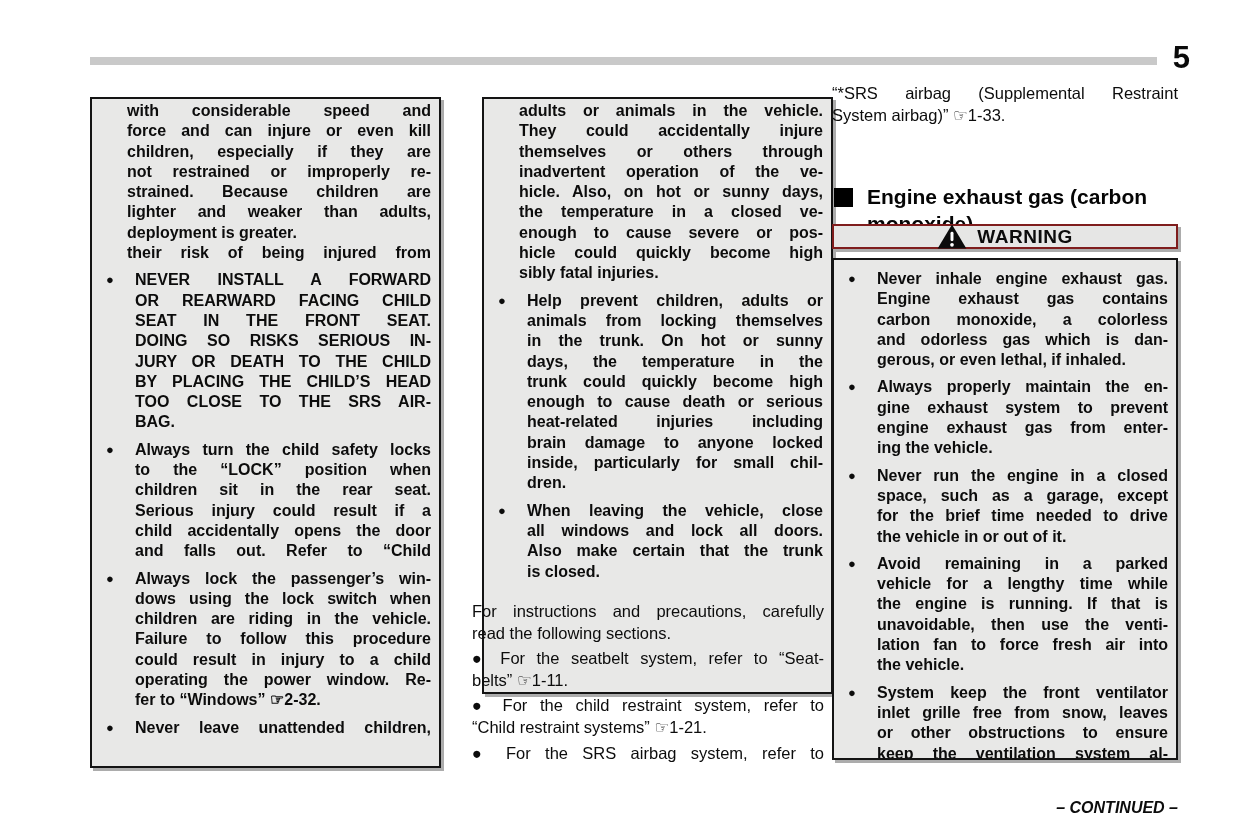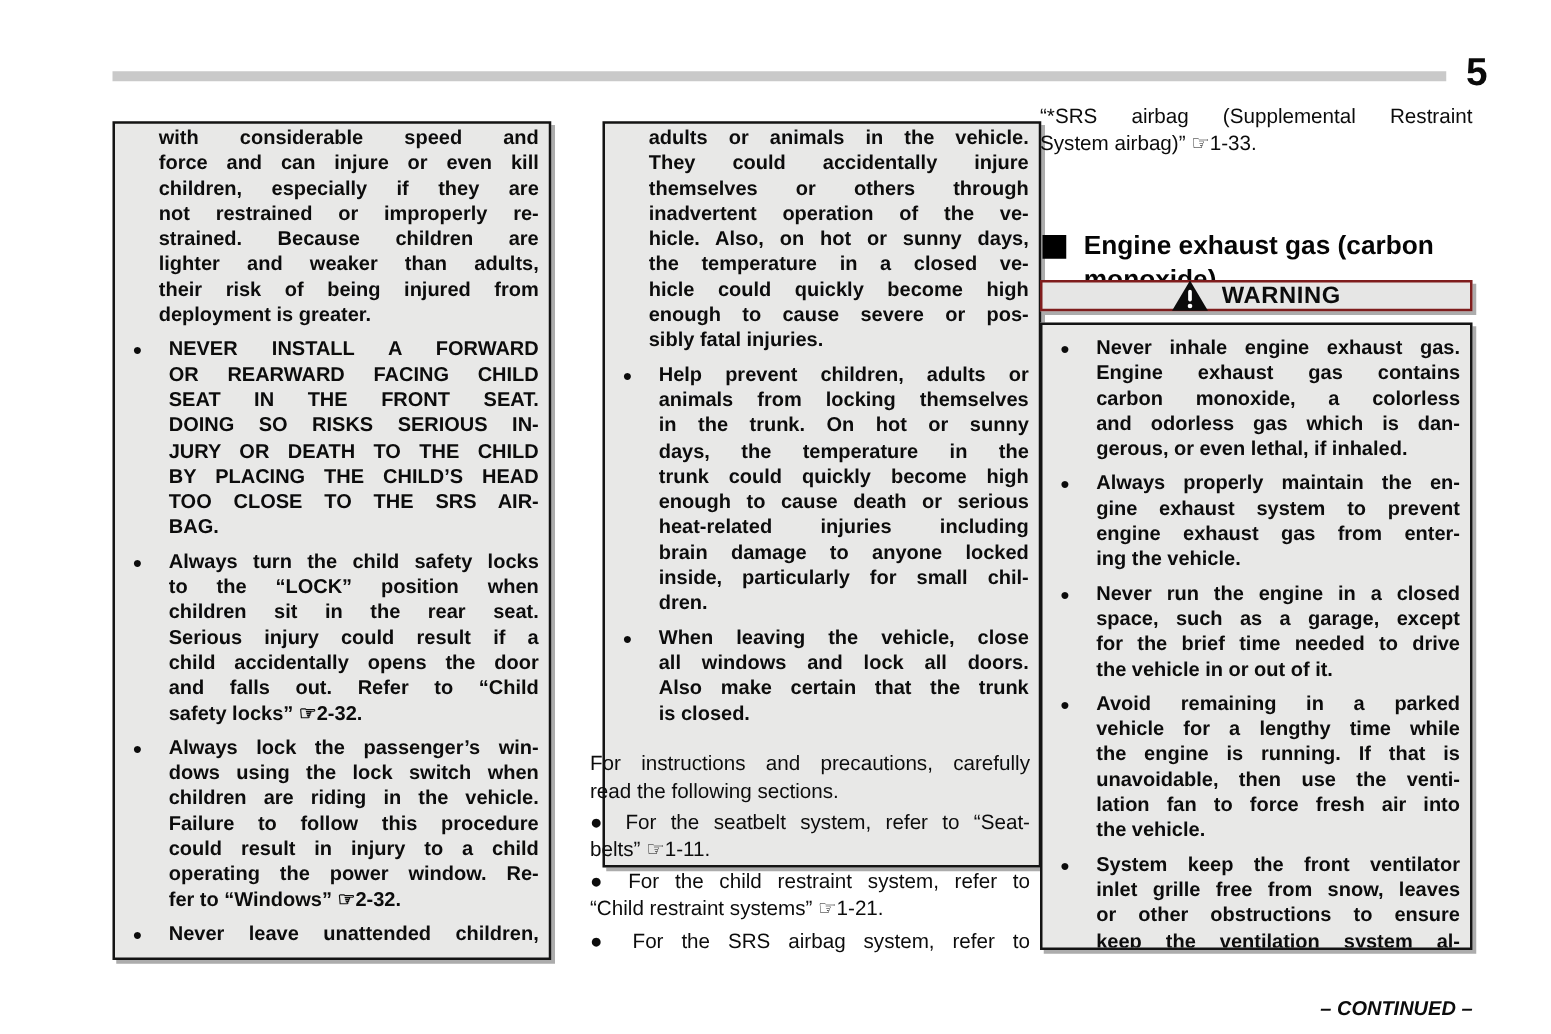--- a/index.html
+++ b/index.html
@@ -57,22 +57,22 @@
   <div class="pagenum">5</div>
 
   <section id="left-box" class="gbox">
       <div class="intro">
         <div class="ln">with considerable speed and</div>
         <div class="ln">force and can injure or even kill</div>
         <div class="ln">children, especially if they are</div>
         <div class="ln">not restrained or improperly re-</div>
         <div class="ln">strained. Because children are</div>
         <div class="ln">lighter and weaker than adults,</div>
+        <div class="ln last">deployment is greater.</div>
         <div class="ln">their risk of being injured from</div>
-        <div class="ln last">deployment is greater.</div>
       </div>
       <div class="brow">
         <span class="dot">●</span>
         <div class="btext">
           <div class="ln">NEVER INSTALL A FORWARD</div>
           <div class="ln">OR REARWARD FACING CHILD</div>
           <div class="ln">SEAT IN THE FRONT SEAT.</div>
           <div class="ln">DOING SO RISKS SERIOUS IN-</div>
           <div class="ln">JURY OR DEATH TO THE CHILD</div>
           <div class="ln">BY PLACING THE CHILD’S HEAD</div>
@@ -82,21 +82,20 @@
       </div>
       <div class="brow">
         <span class="dot">●</span>
         <div class="btext">
           <div class="ln">Always turn the child safety locks</div>
           <div class="ln">to the “LOCK” position when</div>
           <div class="ln">children sit in the rear seat.</div>
           <div class="ln">Serious injury could result if a</div>
           <div class="ln">child accidentally opens the door</div>
           <div class="ln">and falls out. Refer to “Child</div>
-          <div class="ln last">safety locks” ☞2-32.</div>
         </div>
       </div>
       <div class="brow">
         <span class="dot">●</span>
         <div class="btext">
           <div class="ln">Always lock the passenger’s win-</div>
           <div class="ln">dows using the lock switch when</div>
           <div class="ln">children are riding in the vehicle.</div>
           <div class="ln">Failure to follow this procedure</div>
           <div class="ln">could result in injury to a child</div>
@@ -112,22 +111,22 @@
       </div>
     </section>
   <section id="middle-box" class="gbox">
       <div class="intro">
         <div class="ln">adults or animals in the vehicle.</div>
         <div class="ln">They could accidentally injure</div>
         <div class="ln">themselves or others through</div>
         <div class="ln">inadvertent operation of the ve-</div>
         <div class="ln">hicle. Also, on hot or sunny days,</div>
         <div class="ln">the temperature in a closed ve-</div>
+        <div class="ln">enough to cause severe or pos-</div>
         <div class="ln">hicle could quickly become high</div>
-        <div class="ln">enough to cause severe or pos-</div>
         <div class="ln last">sibly fatal injuries.</div>
       </div>
       <div class="brow">
         <span class="dot">●</span>
         <div class="btext">
           <div class="ln">Help prevent children, adults or</div>
           <div class="ln">animals from locking themselves</div>
           <div class="ln">in the trunk. On hot or sunny</div>
           <div class="ln">days, the temperature in the</div>
           <div class="ln">trunk could quickly become high</div>

